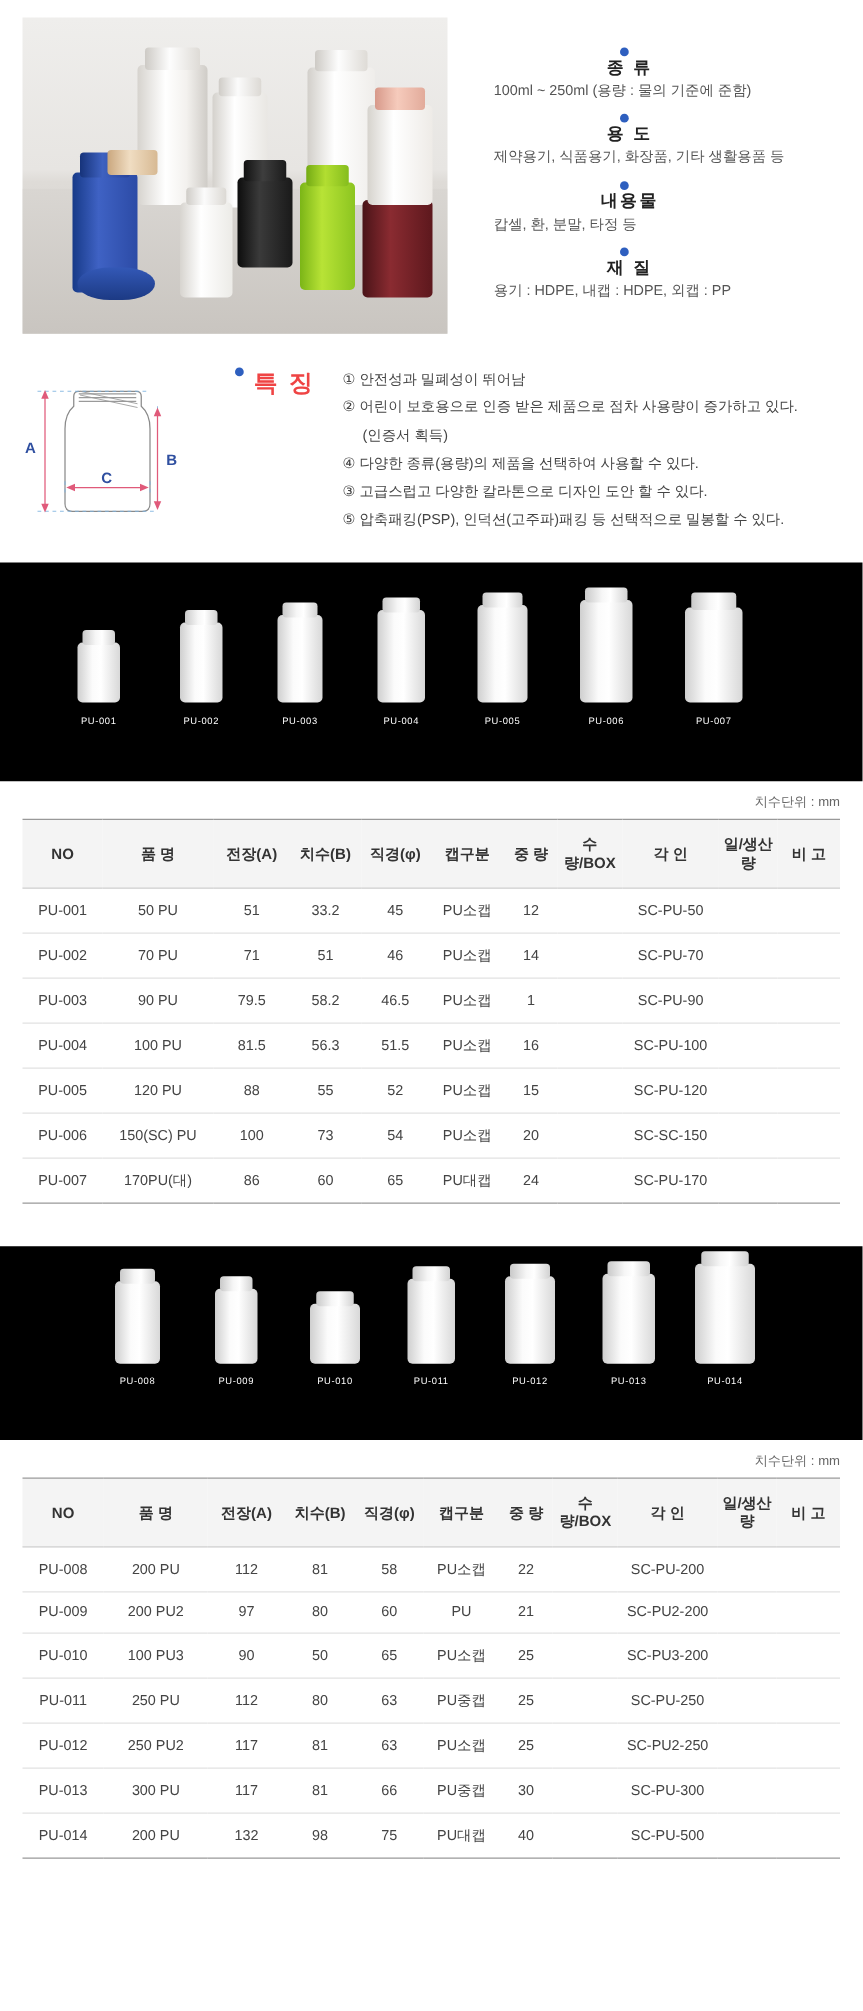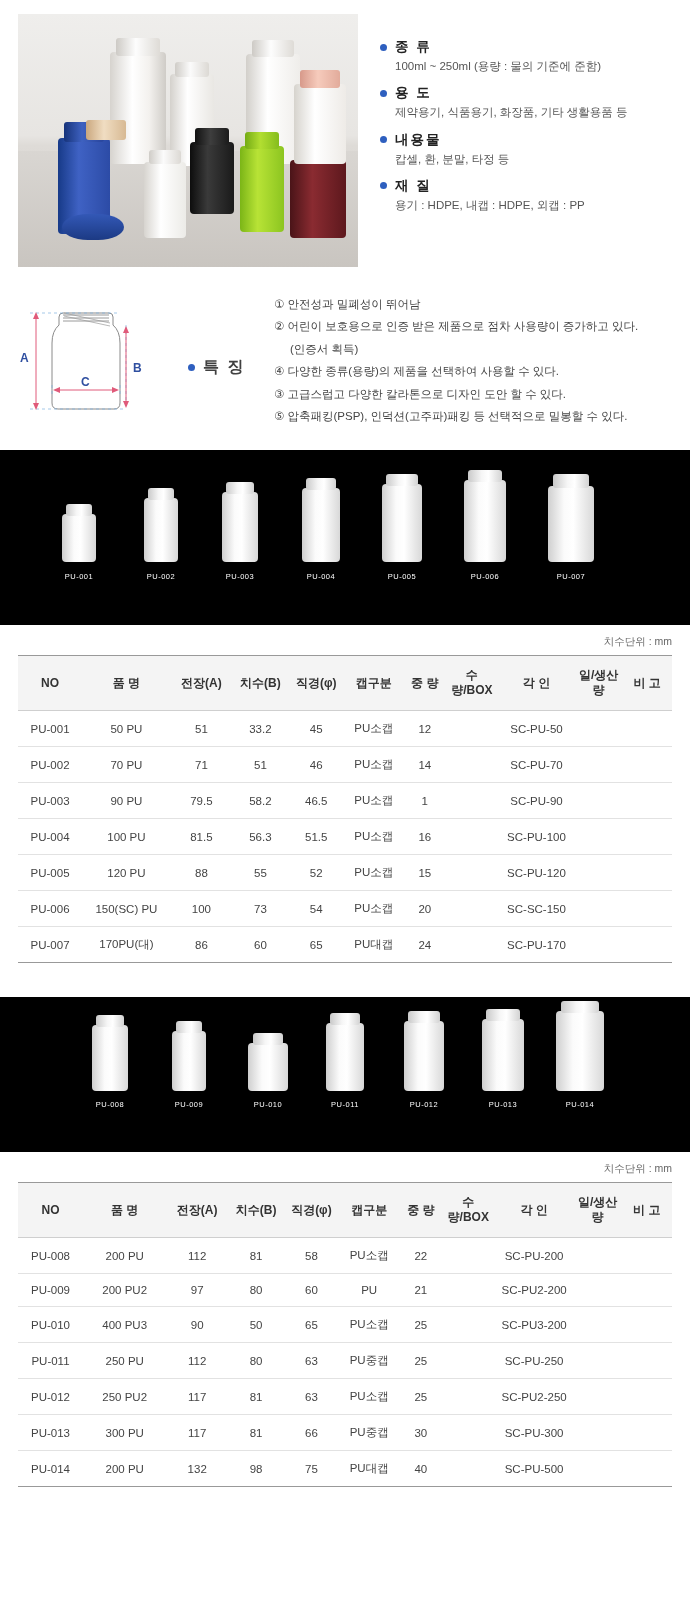--- a/index.html
+++ b/index.html
@@ -24,35 +24,35 @@
     background:linear-gradient(180deg,#d9d6d2,#c9c5c0);
   }
   
   .btl{position:absolute;border-radius:4px;}
   .cap{position:absolute;border-radius:3px;}
 
   .hero-list{margin-left:22px;padding-top:24px;}
   .bullet-row{margin-bottom:4px;}
   .bullet-title{
     font-size:13.5px;font-weight:bold;color:#222;letter-spacing:2px;
-    display:flex;align-items:center;
+    display:flex;align-items:center;flex-direction:column;
   }
   .dot{
     width:7px;height:7px;border-radius:50%;background:#2e5fbf;
     display:inline-block;margin-right:8px;flex:none;
   }
   .bullet-desc{font-size:11.5px;color:#555;margin:2px 0 9px 15px;line-height:1.5;}
 
   
   .features{display:flex;padding:18px 0 10px 0;}
   .diagram{width:160px;height:155px;margin-left:14px;position:relative;}
   .feat-block{margin-left:14px;padding-top:8px;}
   .feat-head{
-    font-size:16px;font-weight:bold;color:#404040;letter-spacing:2px;
-    display:flex;align-items:center;width:86px;flex:none;padding-top:1px;
+    font-size:19px;font-weight:bold;color:#ef4444;letter-spacing:2px;
+    display:flex;align-items:flex-start;width:86px;flex:none;padding-top:1px;
   }
   .feat-items{font-size:11.5px;color:#444;line-height:1.95;}
   .feat-items div{white-space:nowrap;}
   .feat-sub{padding-left:16px;}
 
   
   .strip{
     width:690px;background:#000;position:relative;overflow:hidden;
   }
   .strip1{height:175px;}
@@ -426,21 +426,21 @@
           <td>60</td>
           <td>PU</td>
           <td>21</td>
           <td></td>
           <td>SC-PU2-200</td>
           <td></td>
           <td></td>
         </tr>
       <tr>
           <td>PU-010</td>
-          <td>400 PU3</td>
+          <td>100 PU3</td>
           <td>90</td>
           <td>50</td>
           <td>65</td>
           <td>PU소캡</td>
           <td>25</td>
           <td></td>
           <td>SC-PU3-200</td>
           <td></td>
           <td></td>
         </tr>

